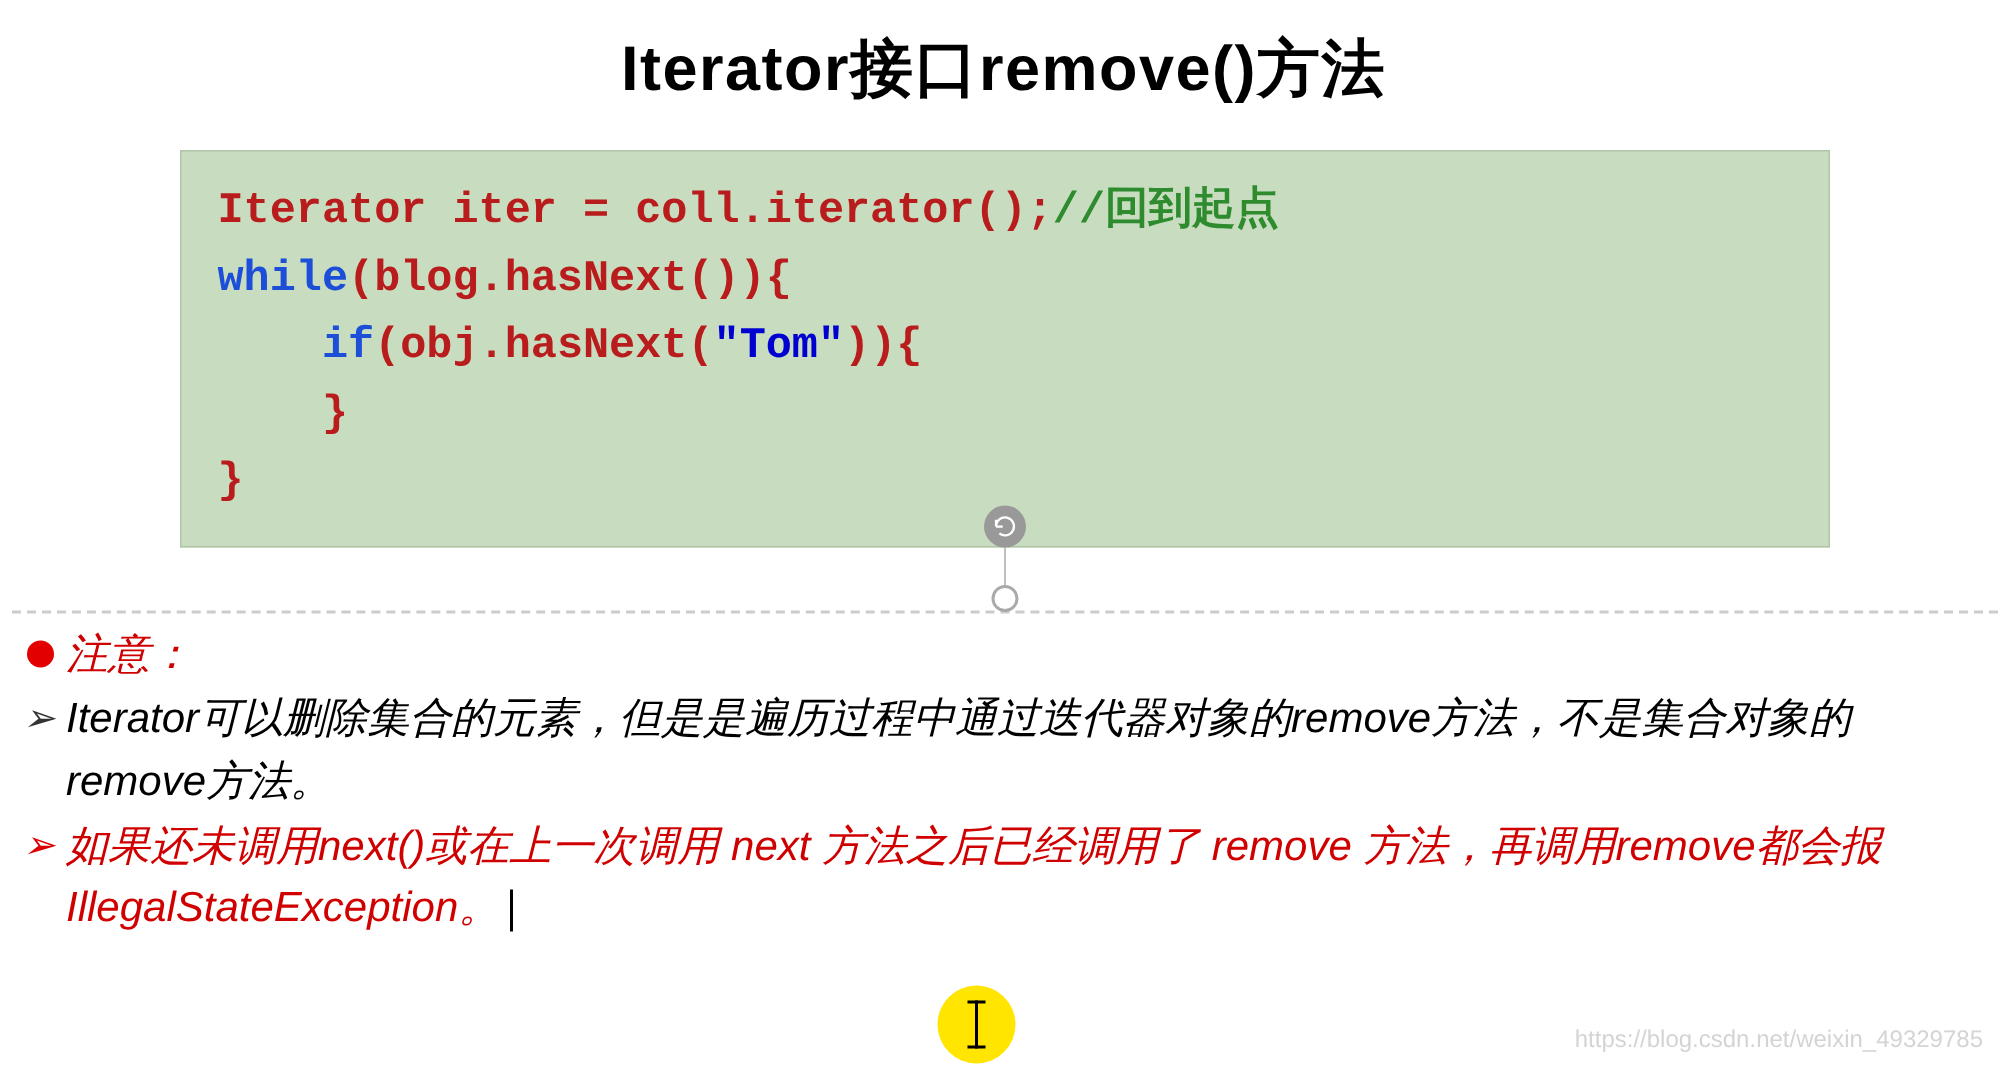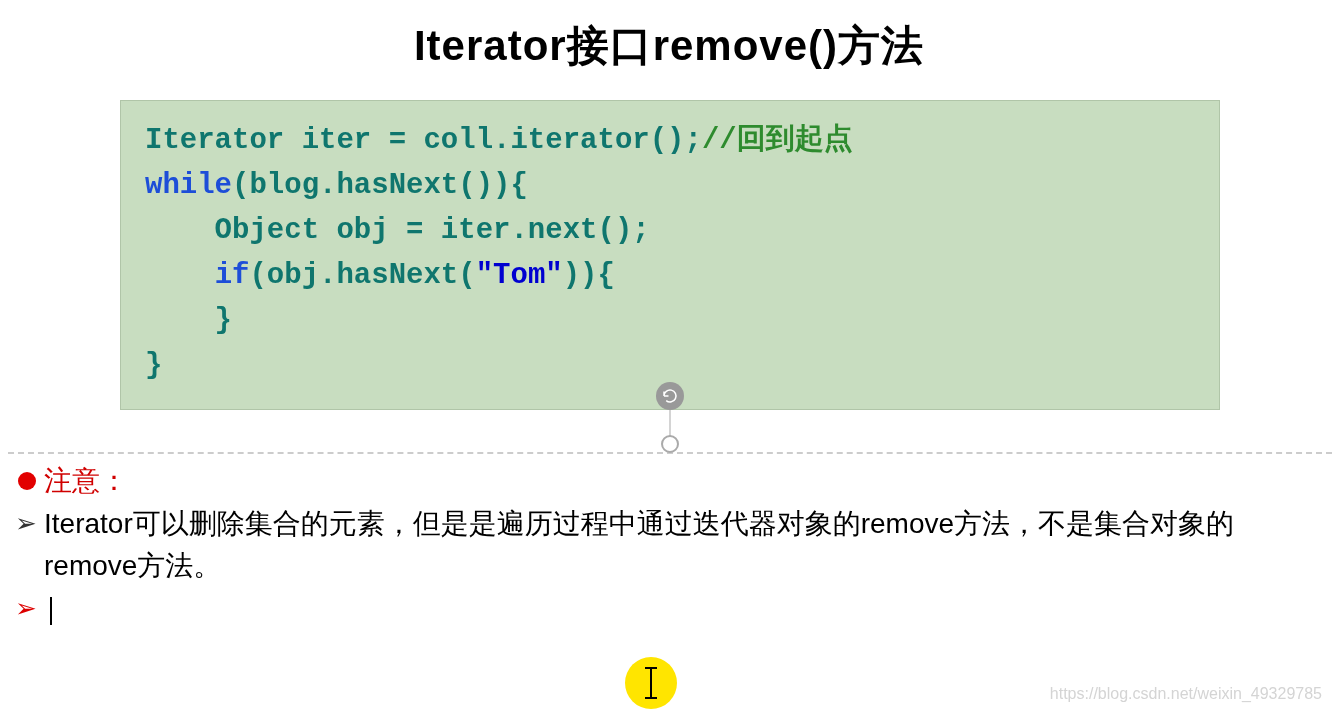--- a/index.html
+++ b/index.html
@@ -42,21 +42,21 @@
       font-weight: bold;
     }
     .cm {
       color: #2e8b2e;
     }
     .str {
       color: #0000d0;
       font-weight: bold;
     }
     .txt {
-      color: #0f766e;
+      color: #b91c1c;
     }
     .refresh-icon {
       position: absolute;
       bottom: -1px;
       left: 50%;
       transform: translateX(-50%);
       width: 28px;
       height: 28px;
       border-radius: 50%;
       background: #999;
@@ -95,20 +95,21 @@
     }
     .divider {
       border: none;
       border-top: 2px dashed #ccc;
       margin: 42px 8px 2px 8px;
     }
     .notes {
       padding: 4px 18px 0 18px;
       font-size: 28px;
       line-height: 1.48;
+      font-style: italic;
     }
     .note-item {
       position: relative;
       padding-left: 26px;
       margin-bottom: 2px;
     }
     .bullet-red {
       position: absolute;
       left: 0;
       top: 12px;
@@ -175,21 +176,20 @@
     }
   </style>
 </head>
 <body>
 
 <div class="title">Iterator接口remove()方法</div>
 
 <div class="code-block">
   <div class="code-line"><span class="txt">Iterator iter = coll.iterator();</span><span class="cm">//回到起点</span></div>
   <div class="code-line"><span class="kw">while</span><span class="txt">(blog.hasNext()){</span></div>
-  <div class="code-line txt">    Object obj = iter.next();</div>
   <div class="code-line"><span class="txt">    </span><span class="kw">if</span><span class="txt">(obj.hasNext(</span><span class="str">"Tom"</span><span class="txt">)){</span></div>
   <div class="code-line txt">    }</div>
   <div class="code-line txt">}</div>
 
   <div class="refresh-icon">
     <svg viewBox="0 0 24 24">
         <path d="M4 12a8 8 0 1 1 3 6.2M4 12V6m0 6h6"></path>
       </svg>
   </div>
   <div class="handle-line"></div>
@@ -202,21 +202,21 @@
   <div class="note-item">
     <span class="bullet-red"></span>
     <span class="red-text">注意：</span>
   </div>
   <div class="note-item">
     <span class="arrow-bullet arrow-black">➢</span>
     <span class="black-text">Iterator可以删除集合的元素，但是是遍历过程中通过迭代器对象的remove方法，不是集合对象的remove方法。</span>
   </div>
   <div class="note-item">
     <span class="arrow-bullet arrow-red">➢</span>
-    <span class="page-cursor"></span>
+    <span class="red-text">如果还未调用next()或在上一次调用 next 方法之后已经调用了 remove 方法，再调用remove都会报IllegalStateException。</span><span class="page-cursor"></span>
   </div>
 </div>
 
 <div class="cursor-block">
   <div class="text-cursor"></div>
 </div>
 
 <div class="watermark">https://blog.csdn.net/weixin_49329785</div>
 
 </body></html>

